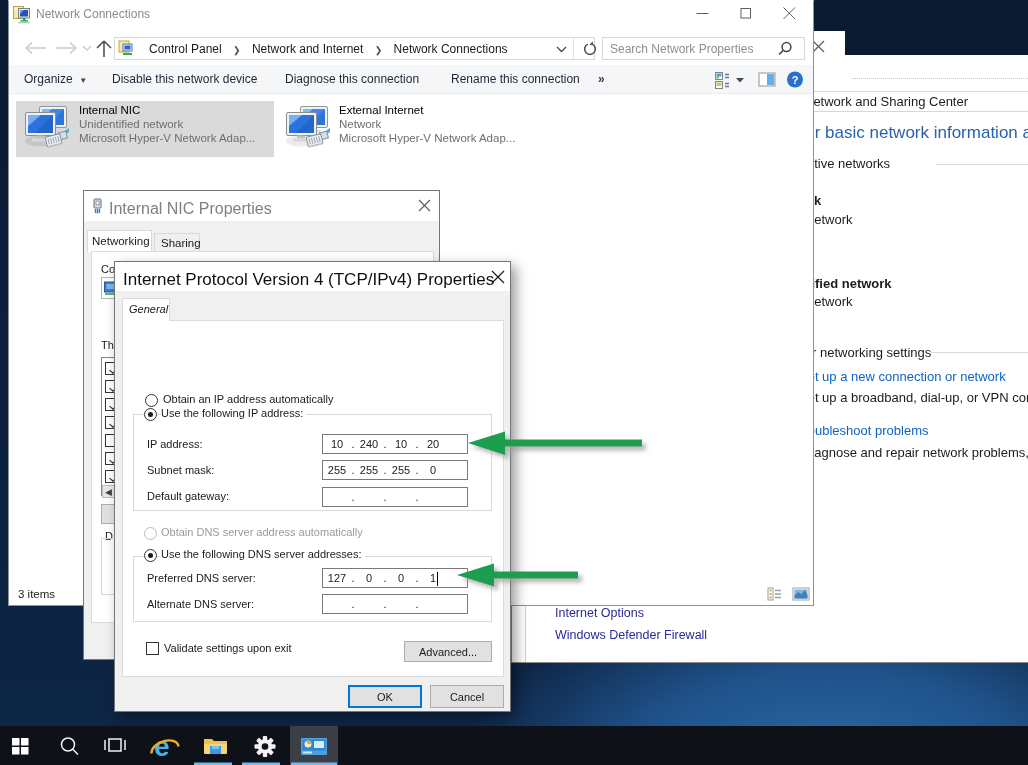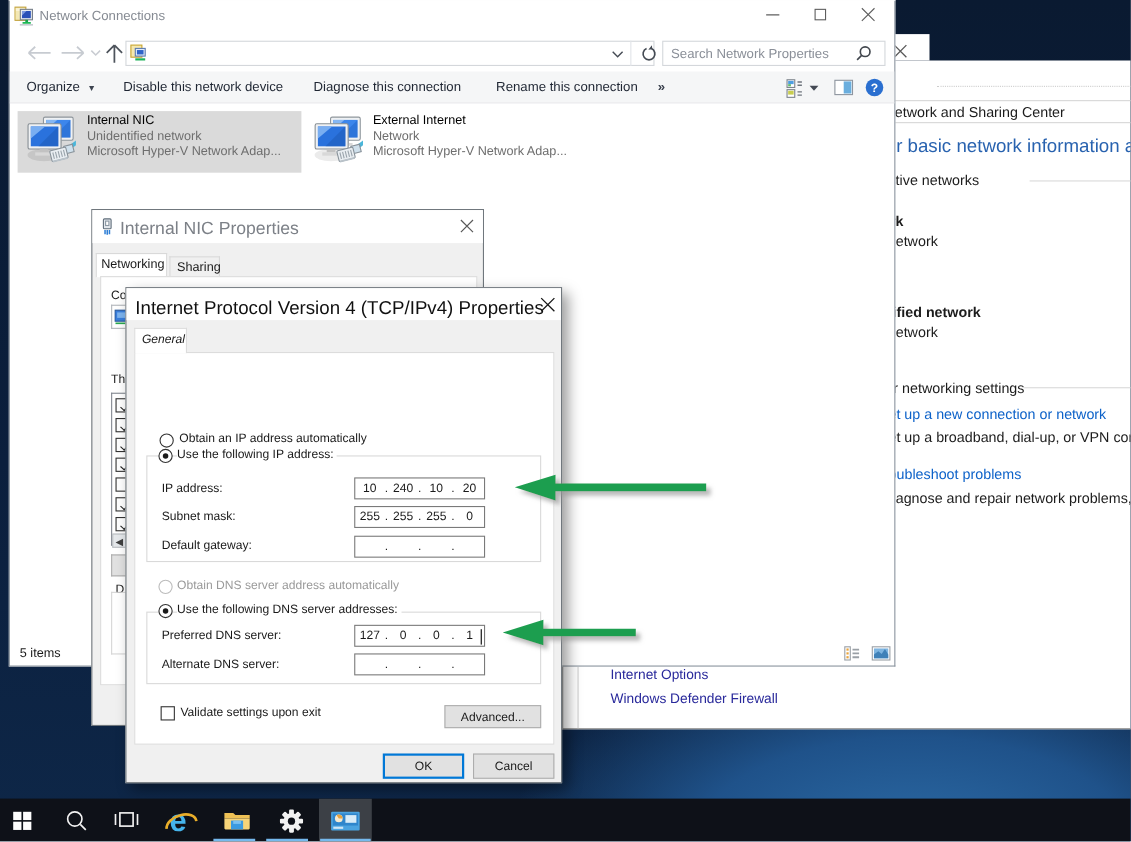--- a/index.html
+++ b/index.html
@@ -36,21 +36,21 @@
   background:#f0f0f0; border:1px solid #70777d; }
 
 #ipdlg { position:absolute; left:114px; top:261px; width:397px; height:451px;
   background:#f0f0f0; border:1px solid #70777d;
   box-shadow: 5px 5px 12px rgba(0,0,0,0.4); }
 .iptxt { font-size:11px; color:#1a1a1a; white-space:nowrap; }
 .radio { width:13px; height:13px; border-radius:50%; border:1px solid #333; background:#fff; }
 .radio.sel::after { content:""; position:absolute; left:3px; top:3px; width:5px; height:5px; border-radius:50%; background:#1a1a1a; }
 .radio.dis { border-color:#bcbcbc; }
 .grp { border:1px solid #d9d9d9; }
-.ipf { width:119px; height:20px; background:#fff; border:1px solid #7a7a7a; font-size:11px; color:#1a1a1a; display:flex; align-items:center; }
+.ipf { width:146px; height:20px; background:#fff; border:1px solid #7a7a7a; font-size:11px; color:#1a1a1a; display:flex; align-items:center; }
 .ipf span { display:inline-block; width:28px; text-align:center; }
 .ipf i { font-style:normal; width:4px; text-align:center; }
 .ipf b { position:absolute; left:114px; top:3px; width:1px; height:14px; background:#000; }
 .btn { background:#e1e1e1; border:1px solid #adadad; font-size:11px; color:#1a1a1a; text-align:center; display:flex; align-items:center; justify-content:center; }
 .nicchk { width:13px; height:13px; background:#fff; border:1px solid #333; }
 .nicchk::after { content:""; position:absolute; left:2.5px; top:2.5px; width:7px; height:4px; border-left:1.6px solid #222; border-bottom:1.6px solid #222; transform:rotate(-48deg) translate(0,1px); }
 .nicchk2 { width:13px; height:13px; background:#fff; border:1px solid #333; }
 
 #taskbar { position:absolute; left:0; top:726px; width:1028px; height:39px; background:#0e1118; }
 </style>
@@ -111,20 +111,21 @@
     </svg>
     <div class="abs" style="left:105px;top:36px;width:481px;height:23px;border:1px solid #d4d7db;background:#fff;"></div>
     <div class="abs" style="left:564px;top:36px;width:1px;height:23px;background:#e1e4e8;"></div>
     <div class="abs" style="left:593px;top:36px;width:203px;height:23px;border:1px solid #d4d7db;background:#fff;"></div>
     <svg class="abs" style="left:109px;top:39px" width="17" height="17" viewBox="0 0 17 17">
       <rect x="1" y="1" width="10" height="11" fill="#f5e8b0" stroke="#c8a52e"></rect>
       <rect x="5" y="4" width="9" height="7" fill="#dfeafa" stroke="#5a7ab0"></rect>
       <rect x="6.5" y="5.5" width="6" height="4" fill="#2f64c8"></rect>
       <rect x="5" y="13" width="9" height="2" fill="#1fb25a"></rect>
     </svg>
+    <div class="abs crumb" style="left:140px;top:41px;">Control Panel <span class="sep">❯</span> Network and Internet <span class="sep">❯</span> Network Connections</div>
     <svg class="abs" style="left:544px;top:40px" width="50" height="16" viewBox="0 0 50 16">
       <path d="M4 6 l4.5 4.5 L13 6" stroke="#454b54" stroke-width="1.3" fill="none"></path>
       <g transform="translate(37,8)">
         <path d="M-2.2 -4.9 A5.4 5.4 0 1 0 2.2 -4.9" stroke="#454b54" stroke-width="1.5" fill="none"></path>
         <path d="M2.6 -7.8 l0.4 3.6 -3.6 0.4 z" fill="#454b54"></path>
       </g>
     </svg>
     <div class="abs" style="left:601px;top:41px;font-size:12px;color:#8a8f98;">Search Network Properties</div>
     <svg class="abs" style="left:768px;top:40px" width="16" height="16" viewBox="0 0 16 16">
       <circle cx="9.5" cy="6" r="4.4" stroke="#42474e" fill="none" stroke-width="1.5"></circle>
@@ -206,21 +207,21 @@
         <rect x="14" y="1.5" width="8" height="7" fill="#cfe0ec" stroke="#88929a"></rect>
         <rect x="0.5" y="2.5" width="15" height="10" rx="1" fill="#e9eef2" stroke="#88929a"></rect>
         <path d="M3 4.5 v6 M5.5 4.5 v6 M8 4.5 v6 M10.5 4.5 v6 M13 4.5 v6" stroke="#9aa4ac" stroke-width="1"></path>
         <path d="M1 12.5 h14" stroke="#b9c2c9" stroke-width="1.5"></path>
       </g>
     </svg>
     <div class="abs tile-t1" style="left:330px;top:103px;">External Internet</div>
     <div class="abs tile-t2" style="left:330px;top:117px;">Network</div>
     <div class="abs tile-t2" style="left:330px;top:131px;">Microsoft Hyper-V Network Adap...</div>
 
-    <div class="abs" style="left:9px;top:587px;font-size:11.5px;color:#1a1a1a;">5 items</div>
+    <div class="abs" style="left:9px;top:587px;font-size:11.5px;color:#1a1a1a;">3 items</div>
     <svg class="abs" style="left:758px;top:586px" width="44" height="14" viewBox="0 0 44 14">
       <rect x="1" y="1" width="5" height="12" fill="none" stroke="#9aa0a6"></rect>
       <rect x="2.5" y="2.5" width="2" height="2" fill="#e8a33d"></rect>
       <rect x="2.5" y="6" width="2" height="2" fill="#e8a33d"></rect>
       <rect x="2.5" y="9.5" width="2" height="2" fill="#e8a33d"></rect>
       <path d="M8 3.5 h6 M8 7 h6 M8 10.5 h6" stroke="#9aa0a6" stroke-width="1.6"></path>
       <rect x="26" y="1" width="16" height="12" fill="#fff" stroke="#9aa0a6"></rect>
       <rect x="27.5" y="2.5" width="13" height="9" fill="#7db4e0"></rect>
       <path d="M27.5 8 l4 -3 3 2.5 3-4.5 3 5 v3.5 h-13 z" fill="#3f81b8"></path>
     </svg>

